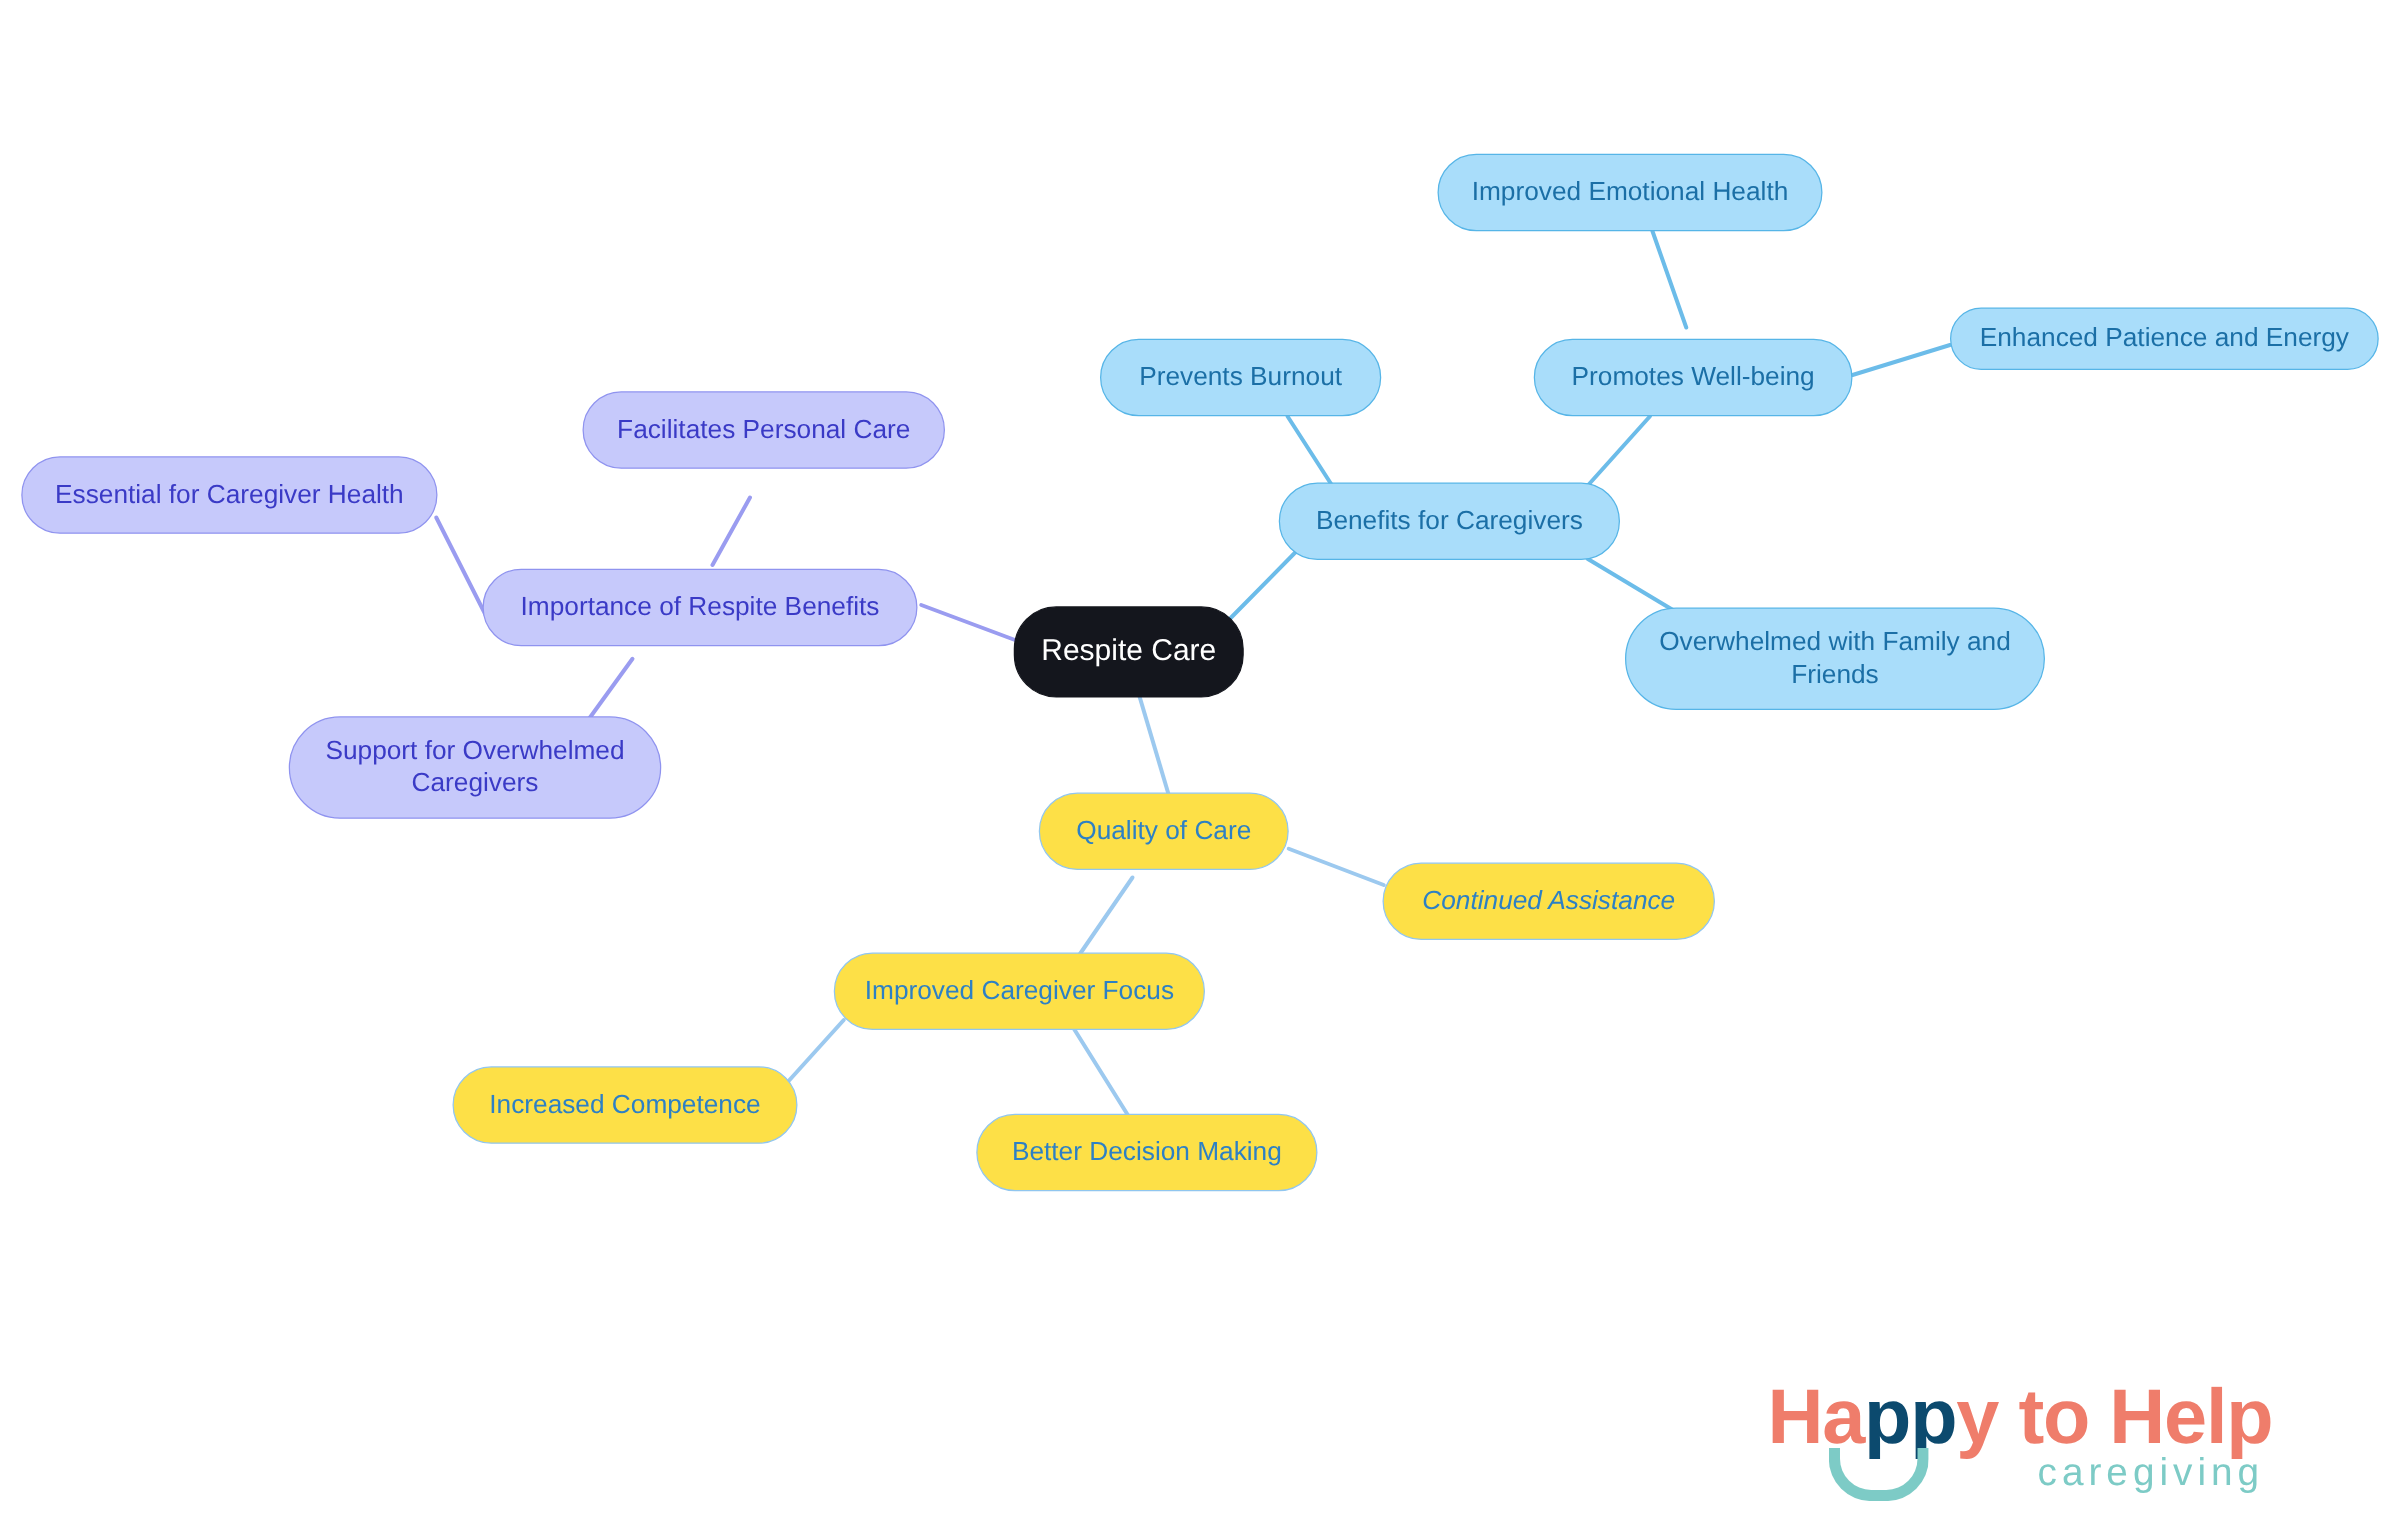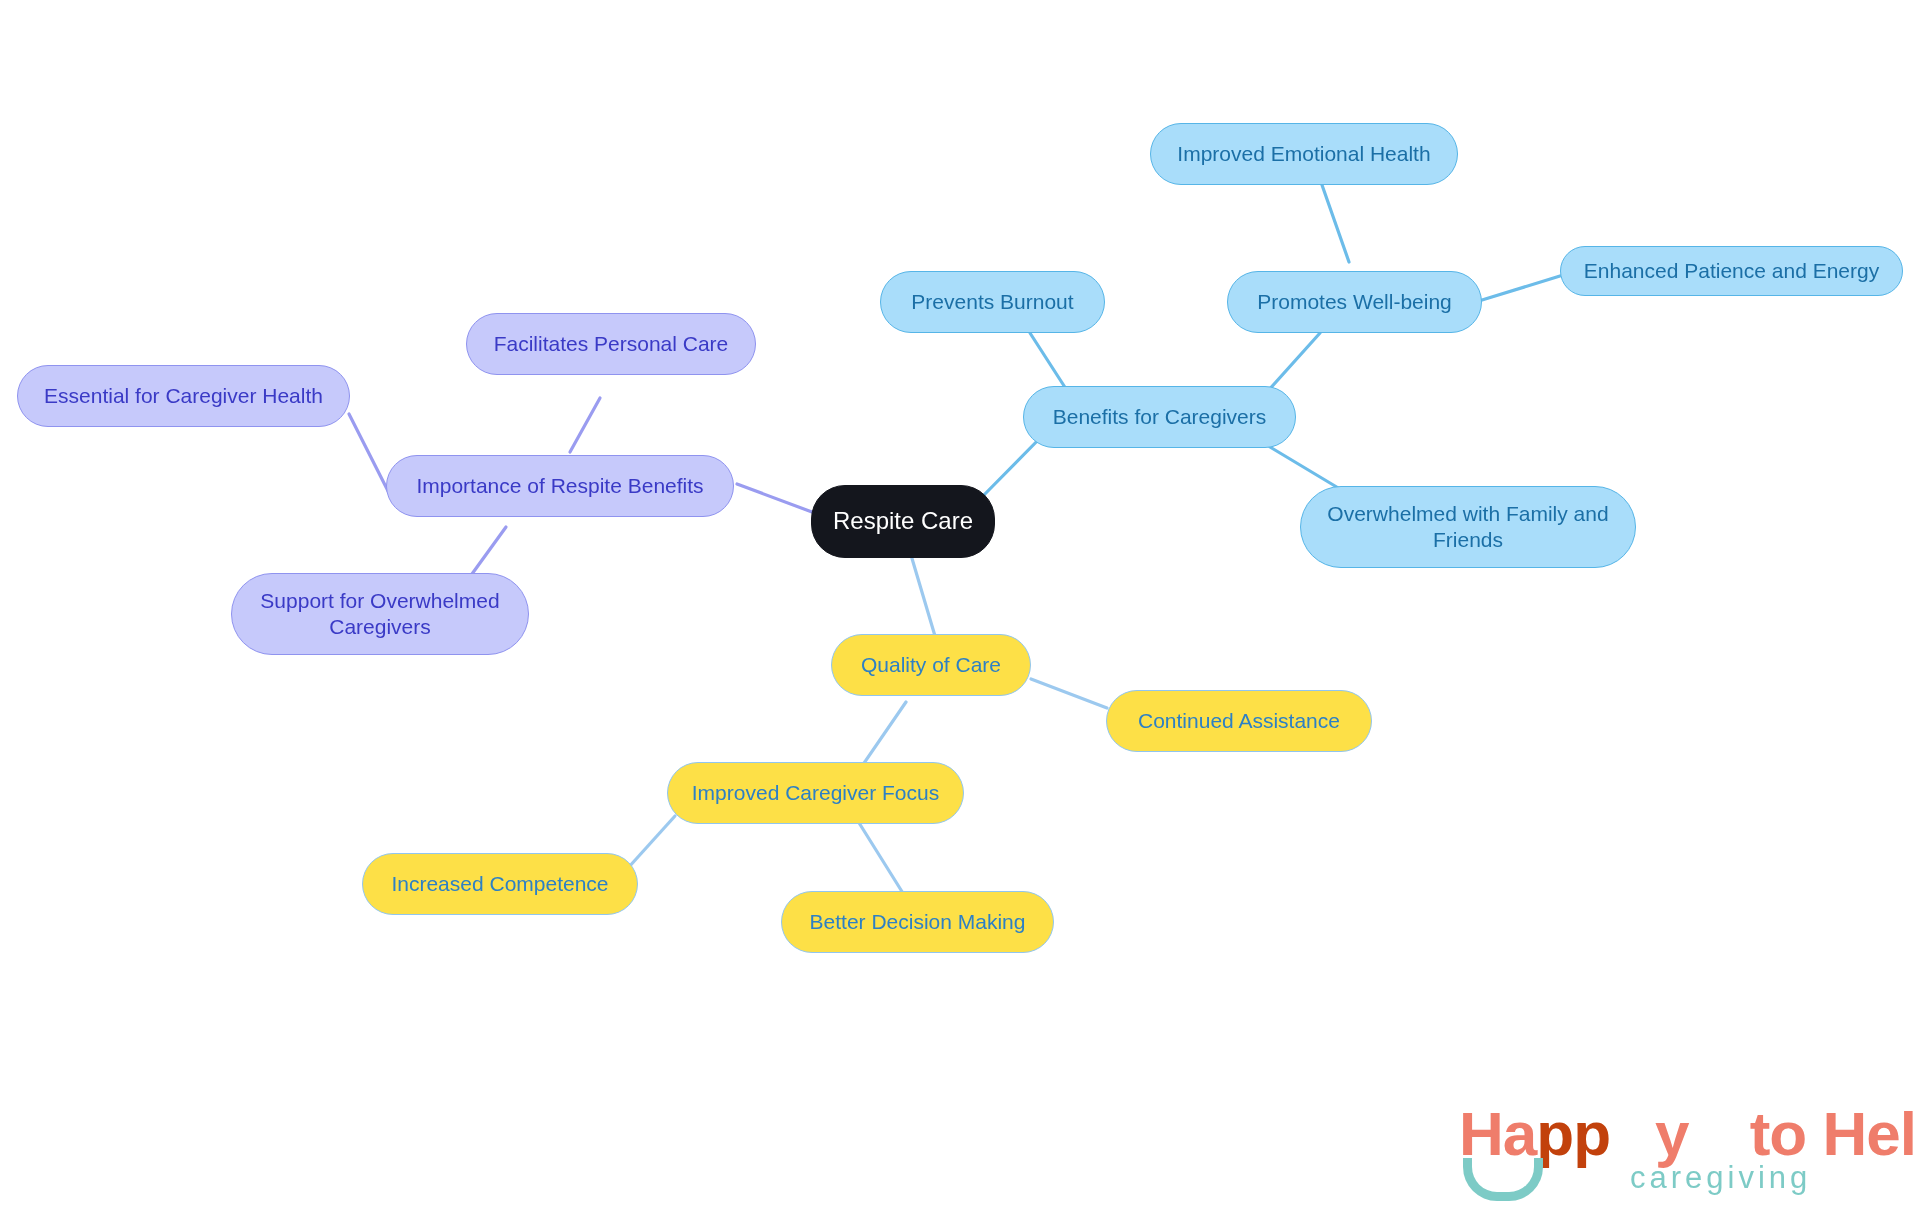--- a/index.html
+++ b/index.html
@@ -66,22 +66,22 @@
     position:absolute;
     left:1414px;top:1098px;
     width:470px;height:100px;
   }
   .logo-main{
     position:absolute;left:0;top:0;
     font-size:62px;font-weight:bold;
     letter-spacing:-1px;
     white-space:nowrap;
   }
-  .lg-coral{color:#ef7d6b;margin-left:45px;}
-  .lg-teal{color:#c2410c;}
+  .lg-coral{color:#ef7d6b;}
+  .lg-teal{color:#0c4a6e;}
   .logo-smile{
     position:absolute;left:49px;top:60px;
     width:62px;height:34px;
     border:9px solid #7dcbc6;
     border-top:none;
     border-radius:0 0 34px 34px;
   }
   .logo-sub{
     position:absolute;left:216px;top:62px;
     font-size:31px;color:#7dcbc6;
@@ -148,21 +148,21 @@
 
   <div class="node n-blue" style="left:1150px;top:123px;width:308px;height:62px;">Improved Emotional Health</div>
 
   <div class="node n-blue" style="left:1560px;top:246px;width:343px;height:50px;">Enhanced Patience and Energy</div>
 
   <div class="node n-blue two-line" style="left:1300px;top:486px;width:336px;height:82px;">Overwhelmed with Family and
 Friends</div>
 
   <div class="node n-lightblue" style="left:831px;top:634px;width:200px;height:62px;">Quality of Care</div>
 
-  <div class="node n-lightblue" style="left:1106px;top:690px;width:266px;height:62px;">Continued Assistance</div>
+  <div class="node n-lightblue" style="left:1106px;top:690px;width:266px;height:62px;font-style:italic;">Continued Assistance</div>
 
   <div class="node n-lightblue" style="left:667px;top:762px;width:297px;height:62px;">Improved Caregiver Focus</div>
 
   <div class="node n-lightblue" style="left:362px;top:853px;width:276px;height:62px;">Increased Competence</div>
 
   <div class="node n-lightblue" style="left:781px;top:891px;width:273px;height:62px;">Better Decision Making</div>
 
   <div id="logo">
     <div class="logo-main"><span class="lg-coral">Ha</span><span class="lg-teal">pp</span><span class="lg-coral">y</span><span class="lg-coral"> to Help</span></div>
     <div class="logo-smile"></div>

